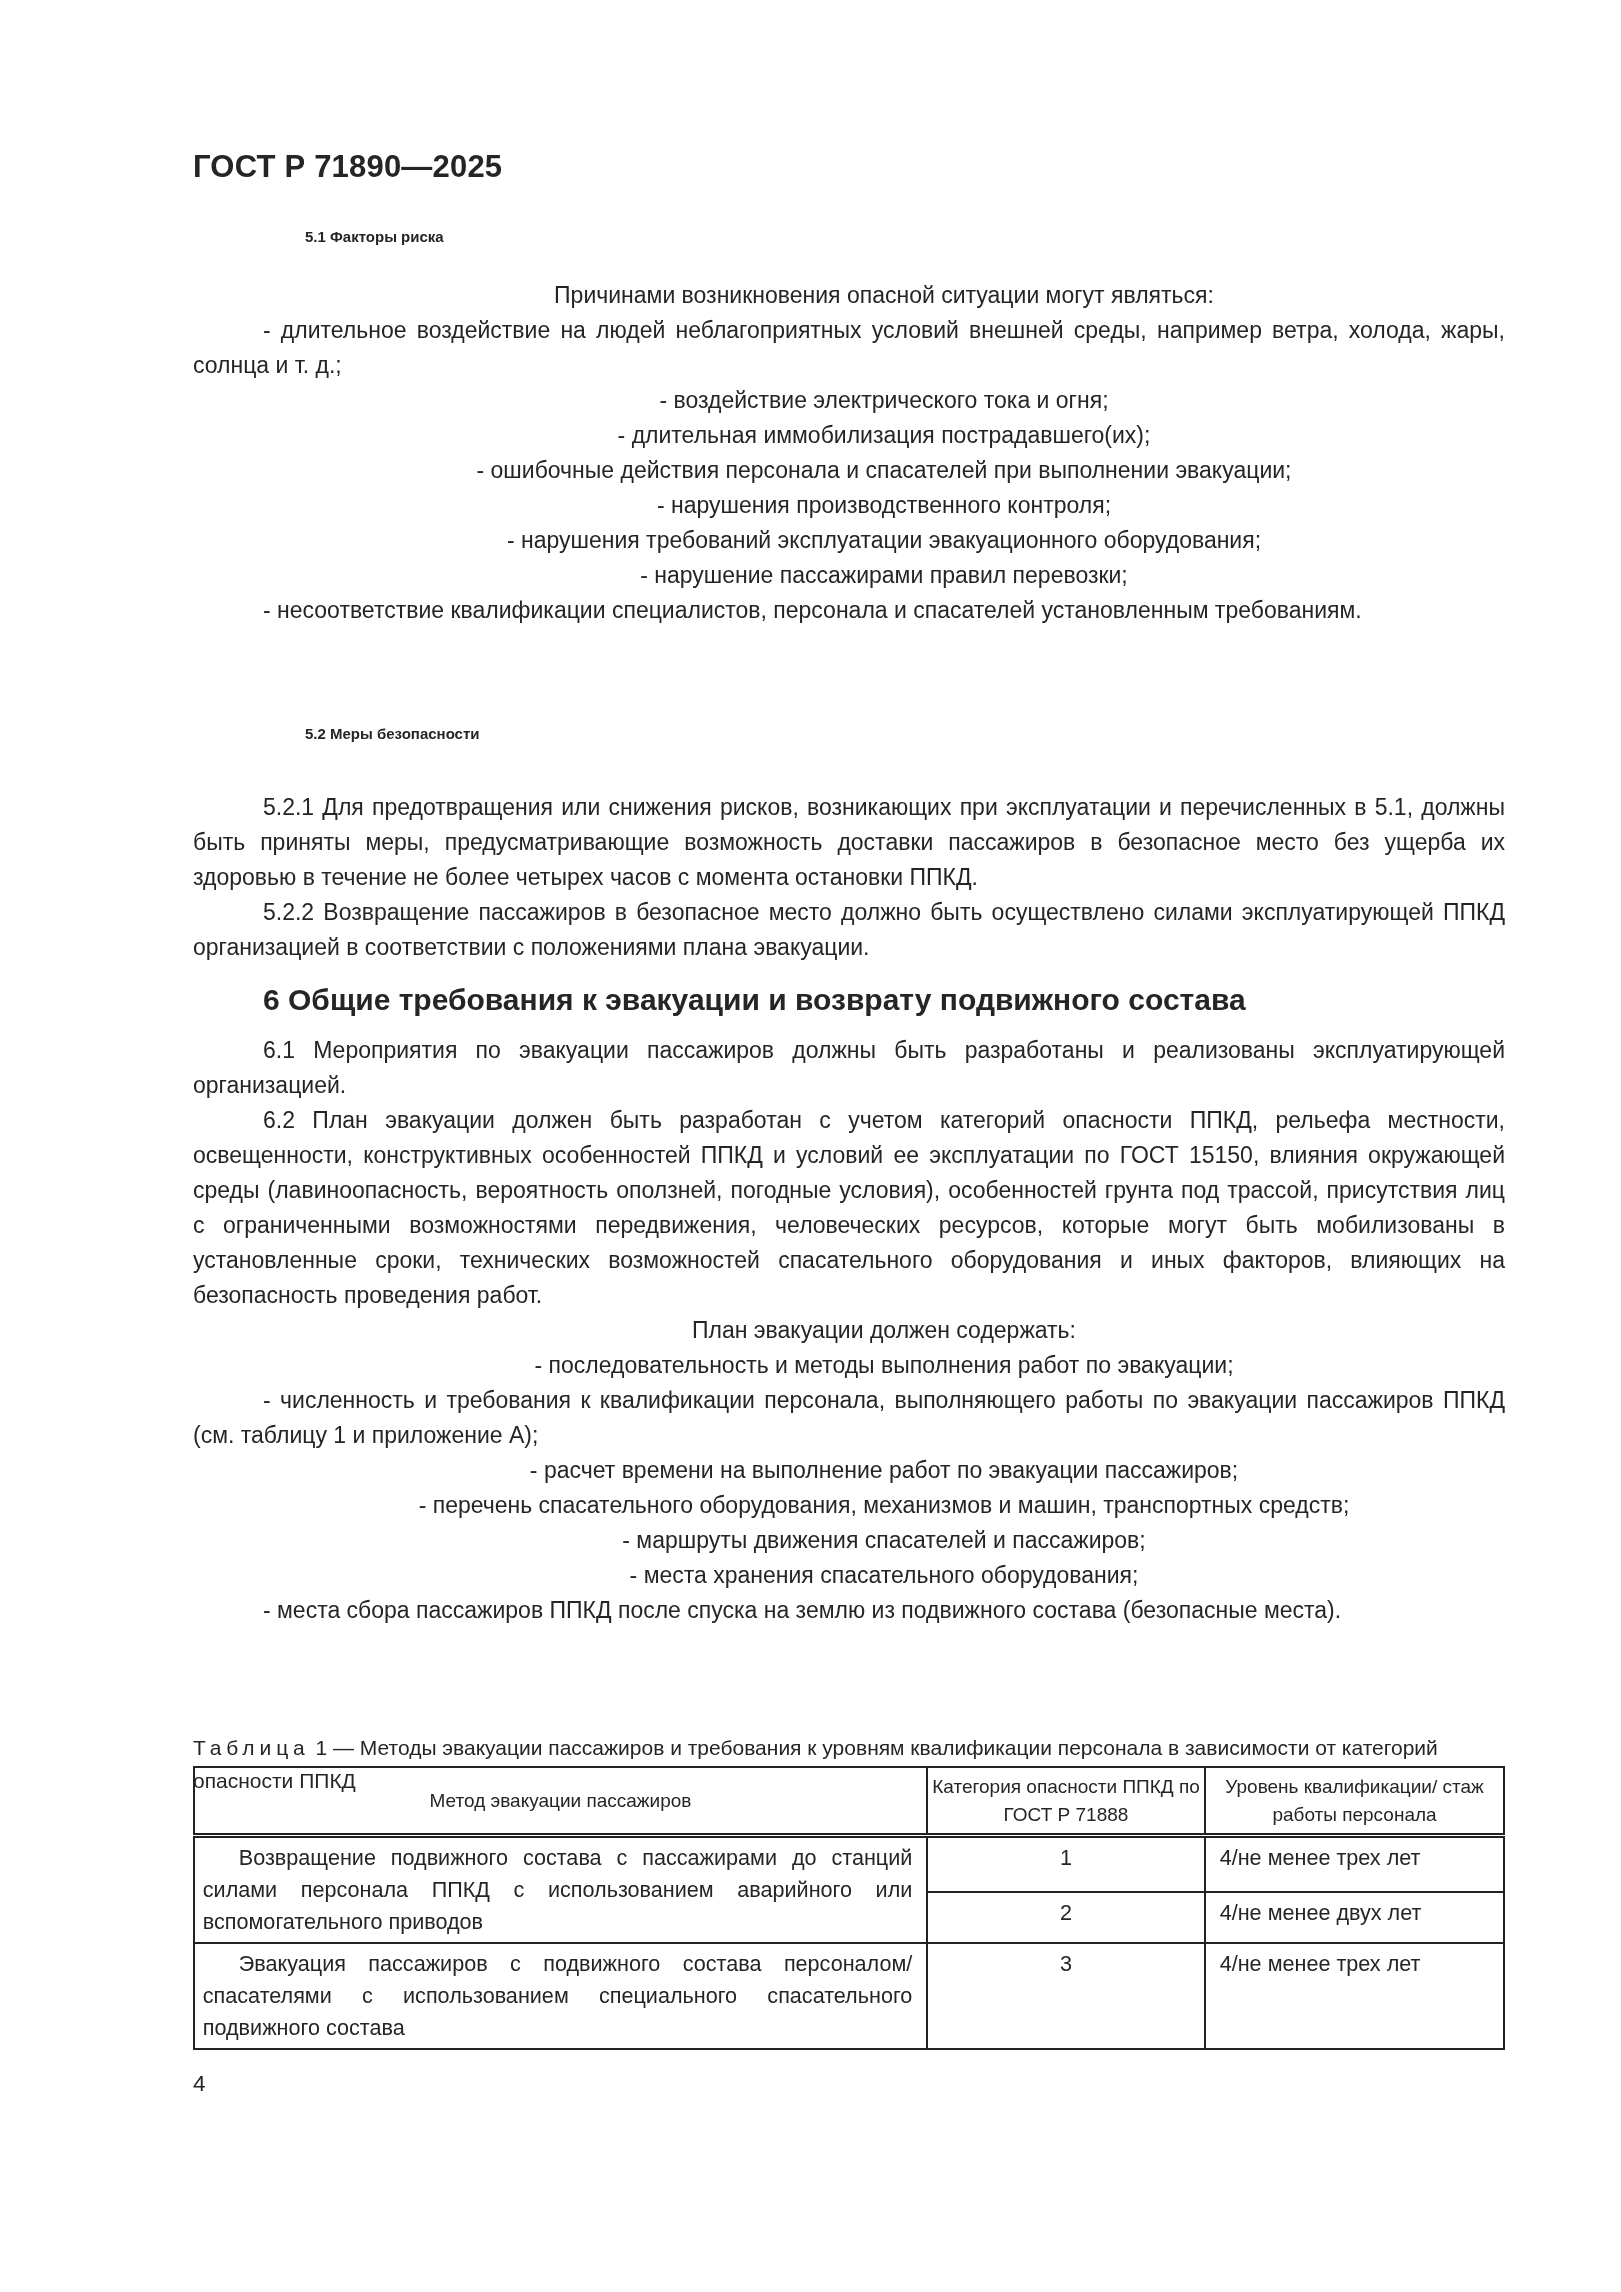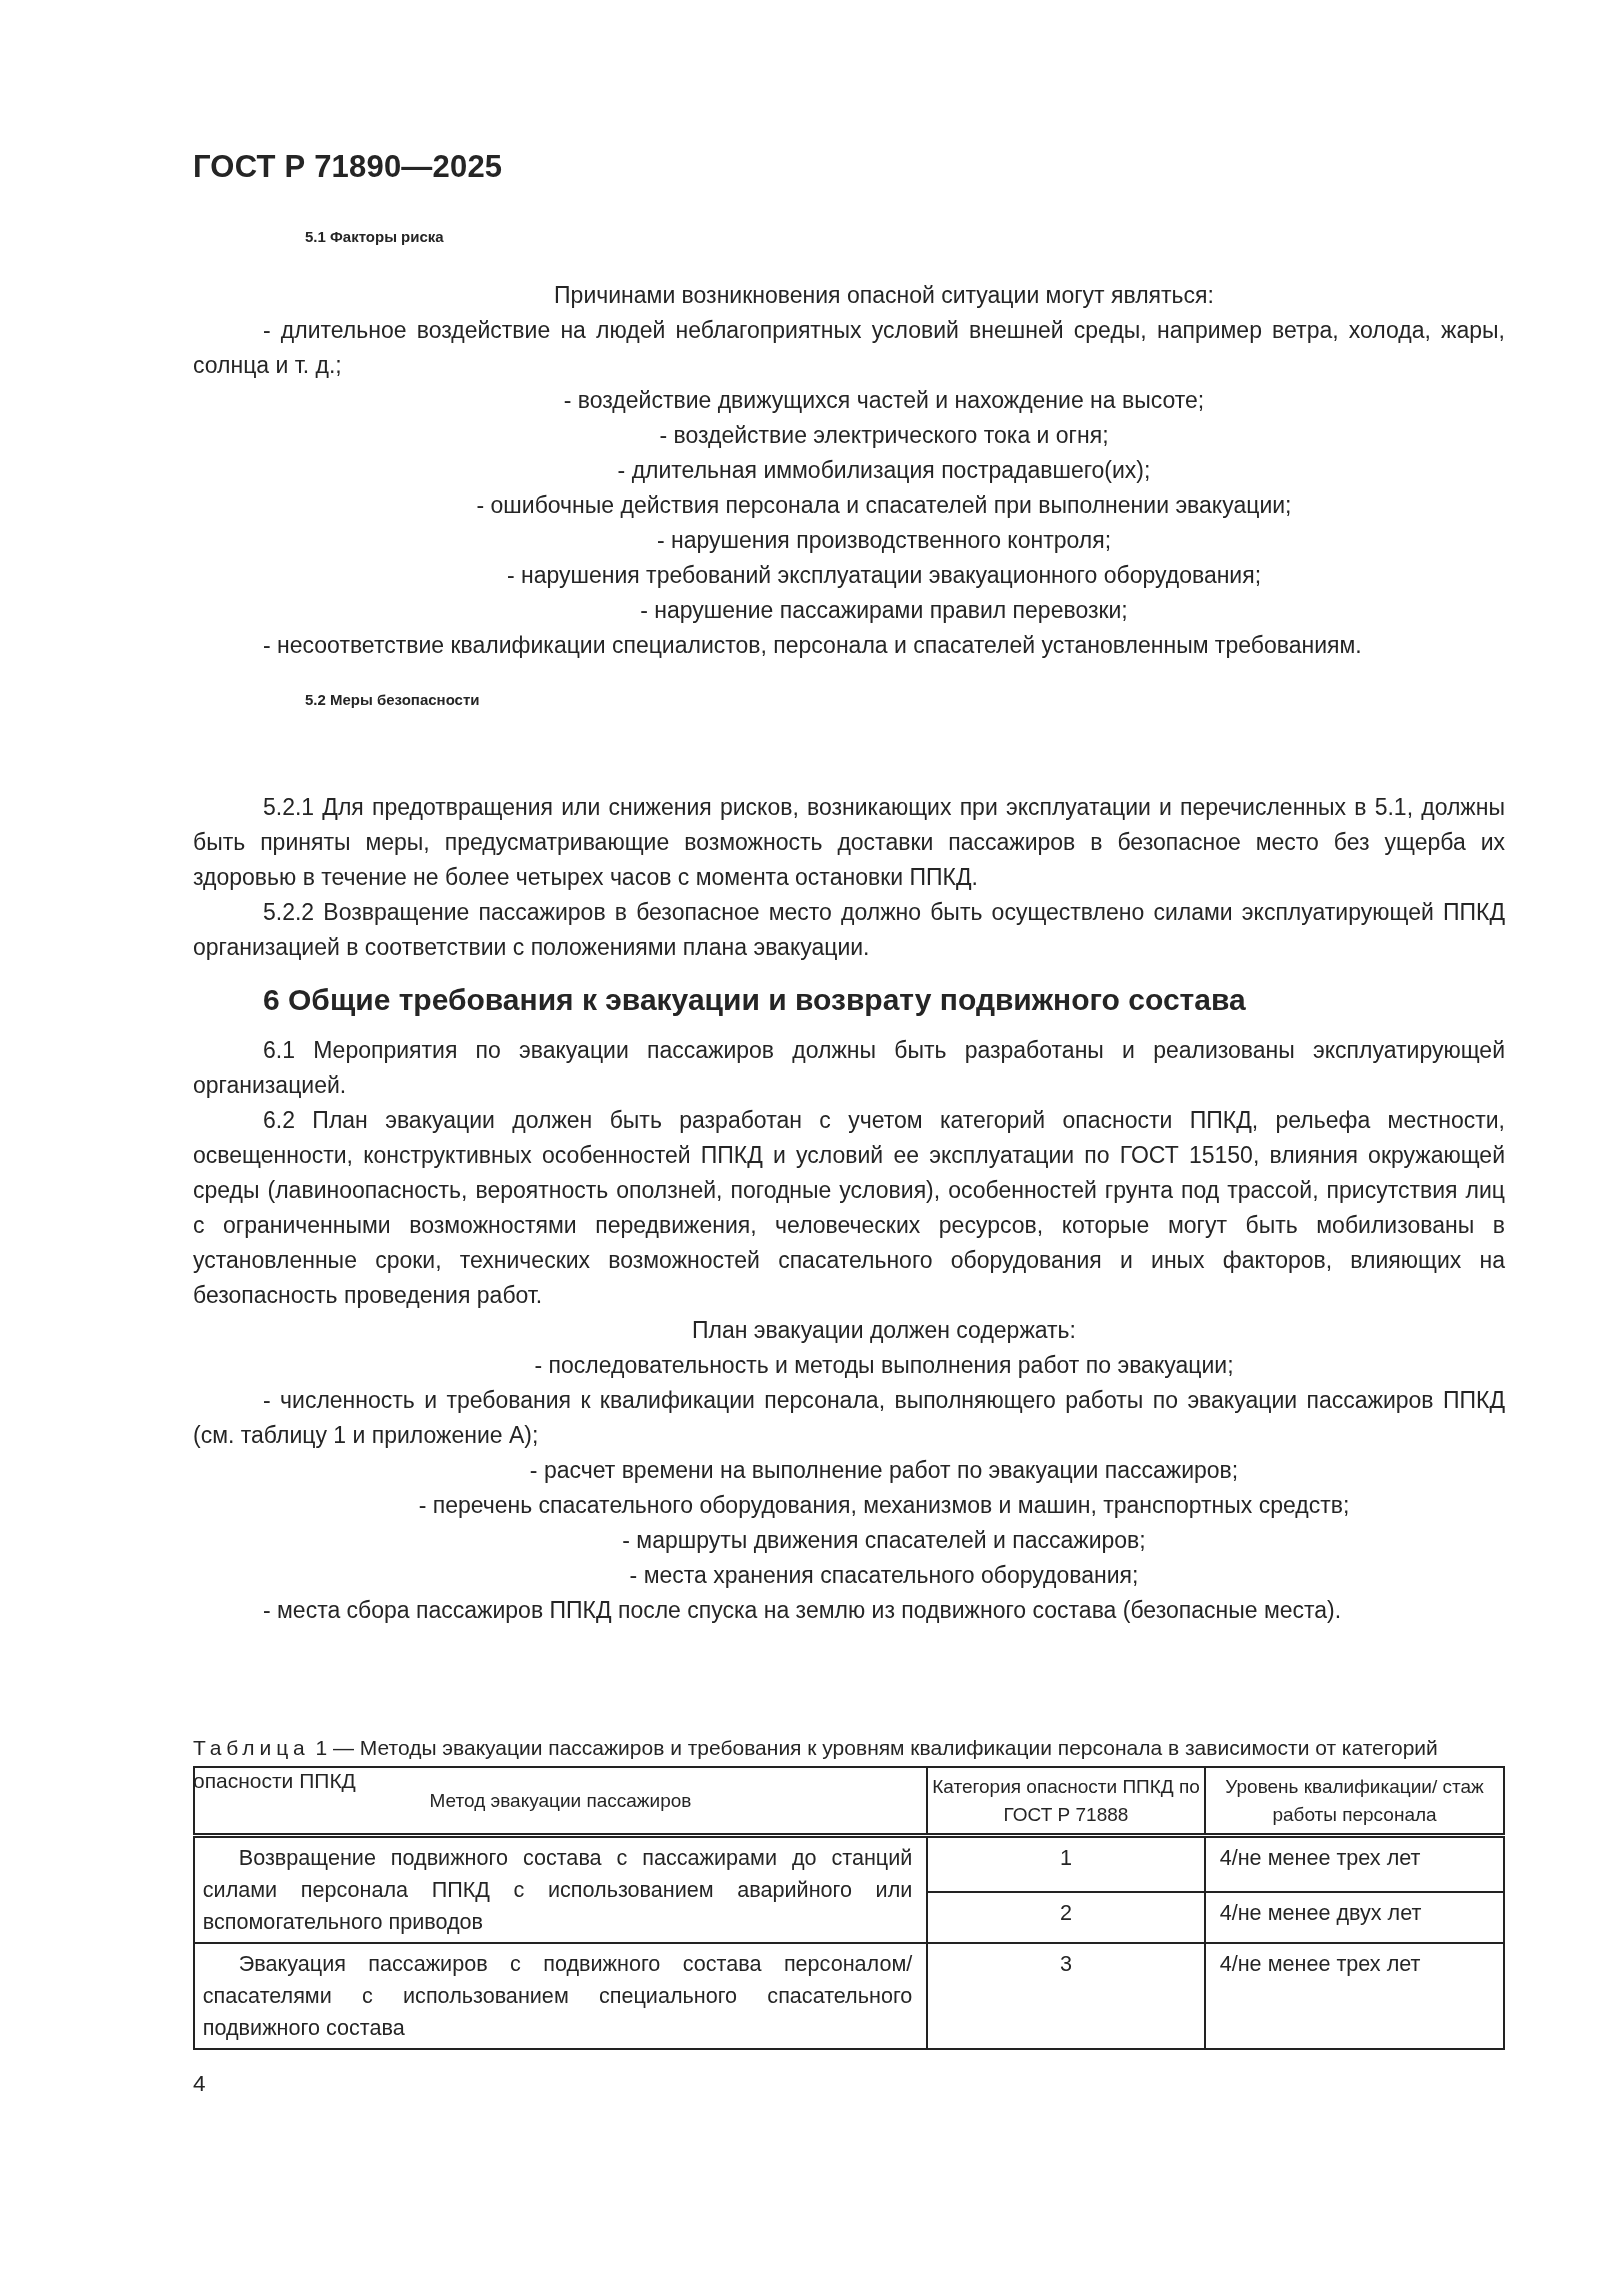--- a/index.html
+++ b/index.html
@@ -28,31 +28,30 @@
 </style>
 </head>
 <body>
 
 <div class="abs doc-id">ГОСТ Р 71890—2025</div>
 
 <div class="abs h2" style="top:228px;">5.1  Факторы риска</div>
 <div class="abs block" style="top:278px;">
   <p class="noj">Причинами возникновения опасной ситуации могут являться:</p>
   <p>- длительное воздействие на людей неблагоприятных условий внешней среды, например ветра, холода, жары, солнца и т. д.;</p>
-  <p class="noj">- воздействие движущихся частей и нахождение на высоте;</p>
   <p class="noj">- воздействие электрического тока и огня;</p>
   <p class="noj">- длительная иммобилизация пострадавшего(их);</p>
   <p class="noj">- ошибочные действия персонала и спасателей при выполнении эвакуации;</p>
   <p class="noj">- нарушения производственного контроля;</p>
   <p class="noj">- нарушения требований эксплуатации эвакуационного оборудования;</p>
   <p class="noj">- нарушение пассажирами правил перевозки;</p>
   <p>- несоответствие квалификации специалистов, персонала и спасателей установленным требованиям.</p>
 </div>
 
-<div class="abs h2" style="top:691px;text-align:center;">5.2  Меры безопасности</div>
+<div class="abs h2" style="top:725px;text-align:center;">5.2  Меры безопасности</div>
 <div class="abs block" style="top:759px;margin-top:31px;">
   <p>5.2.1  Для предотвращения или снижения рисков, возникающих при эксплуатации и перечисленных в 5.1, должны быть приняты меры, предусматривающие возможность доставки пассажиров в безопасное место без ущерба их здоровью в течение не более четырех часов с момента остановки ППКД.</p>
   <p>5.2.2  Возвращение пассажиров в безопасное место должно быть осуществлено силами эксплуатирующей ППКД организацией в соответствии с положениями плана эвакуации.</p>
 </div>
 
 <div class="abs h1" style="top:983px;">6  Общие требования к эвакуации и возврату подвижного состава</div>
 <div class="abs block" style="top:1033px;">
   <p>6.1  Мероприятия по эвакуации пассажиров должны быть разработаны и реализованы эксплуатирующей организацией.</p>
   <p>6.2  План эвакуации должен быть разработан с учетом категорий опасности ППКД, рельефа местности, освещенности, конструктивных особенностей ППКД и условий ее эксплуатации по ГОСТ 15150, влияния окружающей среды (лавиноопасность, вероятность оползней, погодные условия), особенностей грунта под трассой, присутствия лиц с ограниченными возможностями передвижения, человеческих ресурсов, которые могут быть мобилизованы в установленные сроки, технических возможностей спасательного оборудования и иных факторов, влияющих на безопасность проведения работ.</p>
   <p class="noj">План эвакуации должен содержать:</p>

